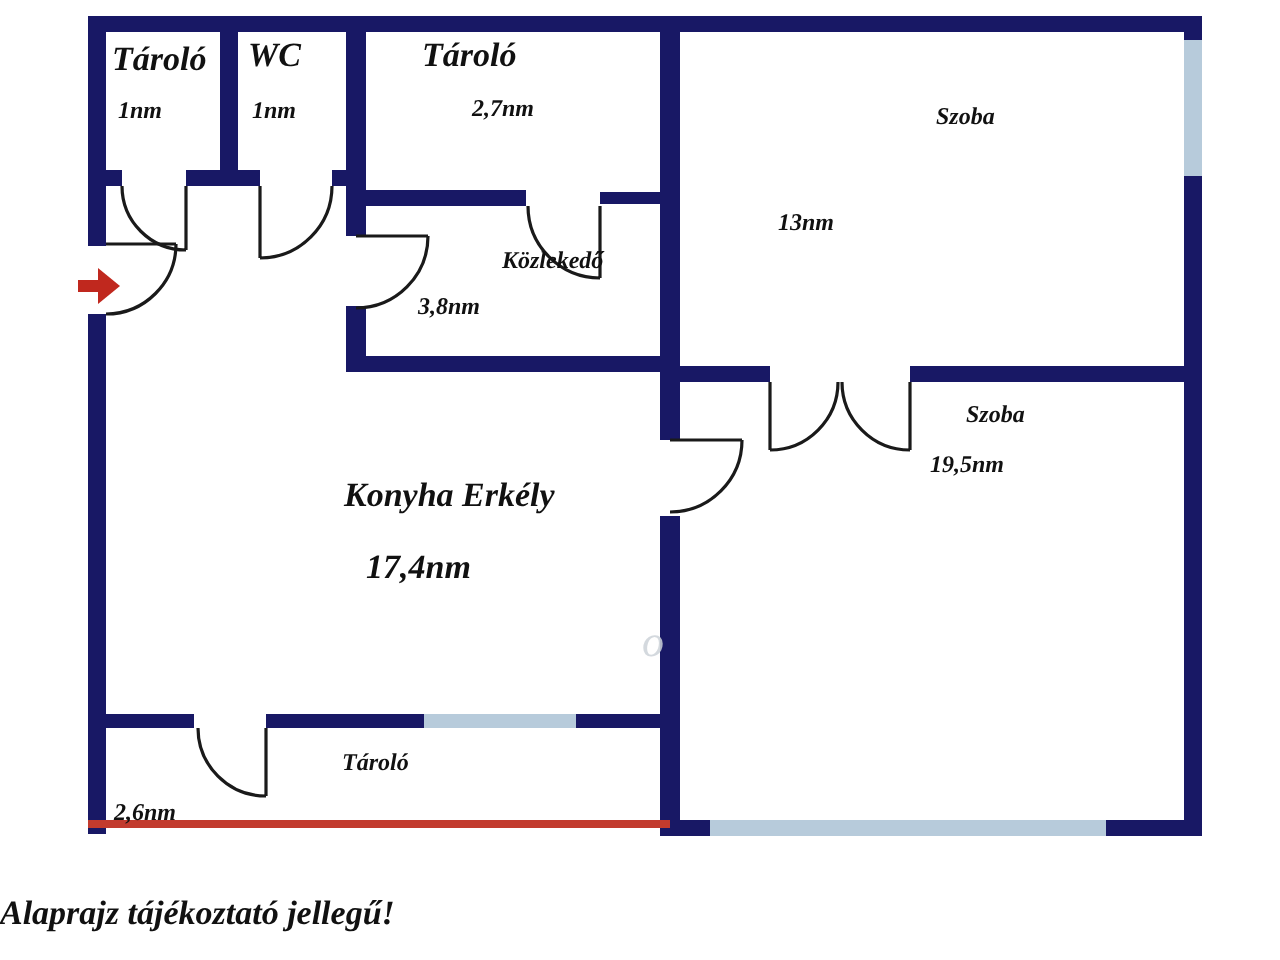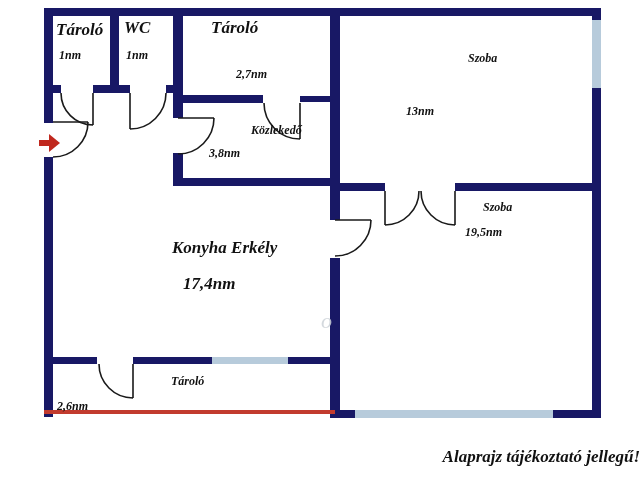--- a/index.html
+++ b/index.html
@@ -14,21 +14,21 @@
   .room-label{
     position:absolute;
     font-weight:bold;font-style:italic;
     color:var(--label,#111);
     font-size:12px;line-height:1;
     white-space:nowrap;
   }
   .lg{font-size:17px;}
   .caption{
     position:absolute;left:0;top:447px;width:640px;
-    text-align:right;
+    text-align:left;
     font-weight:bold;font-style:italic;
     font-size:17px;color:var(--label,#111);
   }
   .watermark{
     position:absolute;left:321px;top:308px;
     font-size:22px;font-style:italic;
     color:rgba(205,210,216,0.85);
     z-index:3;
   }
   .room-label,.caption{z-index:2;}
@@ -97,24 +97,24 @@
   </g>
 </svg>
 
 <div class="room-label lg" style="left:56px;top:21px">Tároló</div>
 <div class="room-label" style="left:59px;top:49px">1nm</div>
 
 <div class="room-label lg" style="left:124px;top:19px">WC</div>
 <div class="room-label" style="left:126px;top:49px">1nm</div>
 
 <div class="room-label lg" style="left:211px;top:19px">Tároló</div>
-<div class="room-label" style="left:236px;top:68px">2,7nm</div>
+<div class="room-label" style="left:236px;top:48px">2,7nm</div>
 
 <div class="room-label" style="left:468px;top:52px">Szoba</div>
-<div class="room-label" style="left:406px;top:105px">13nm</div>
+<div class="room-label" style="left:389px;top:105px">13nm</div>
 
 <div class="room-label" style="left:251px;top:124px">Közlekedő</div>
 <div class="room-label" style="left:209px;top:147px">3,8nm</div>
 
 <div class="room-label" style="left:483px;top:201px">Szoba</div>
 <div class="room-label" style="left:465px;top:226px">19,5nm</div>
 
 <div class="room-label lg" style="left:172px;top:239px">Konyha Erkély</div>
 <div class="room-label lg" style="left:183px;top:275px">17,4nm</div>
 

